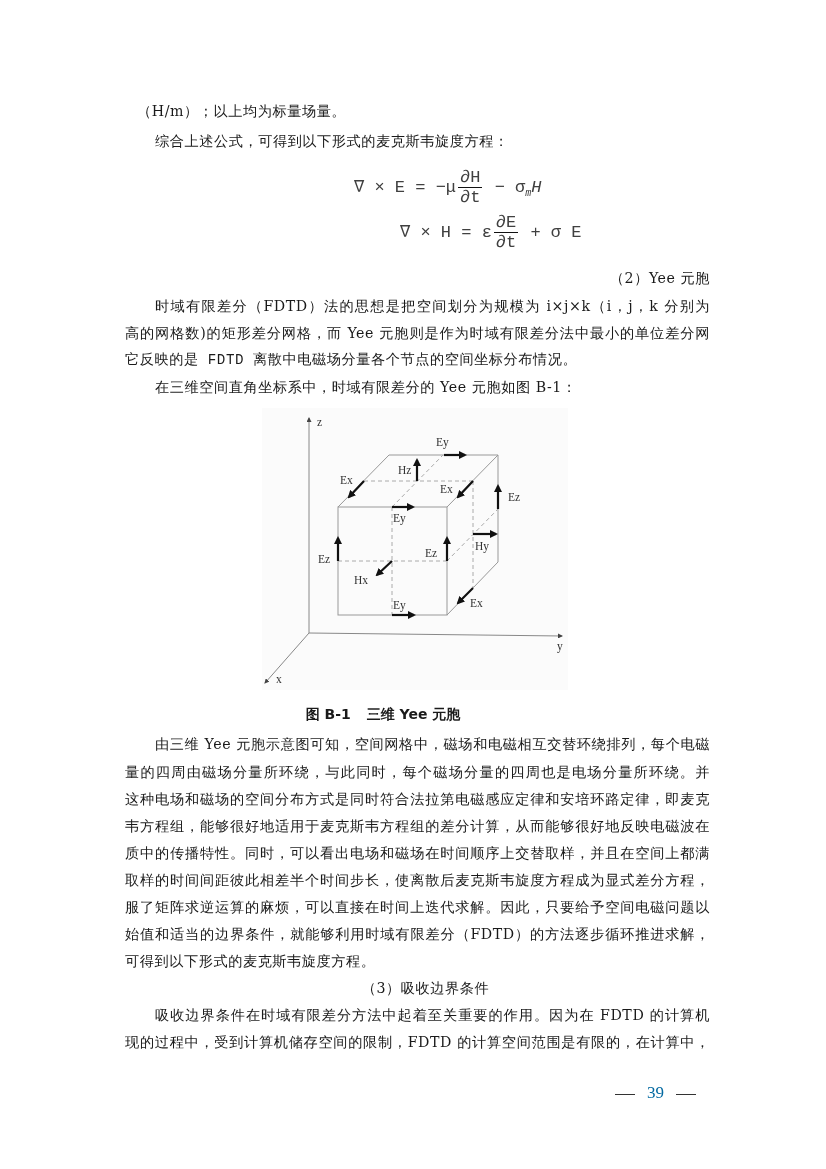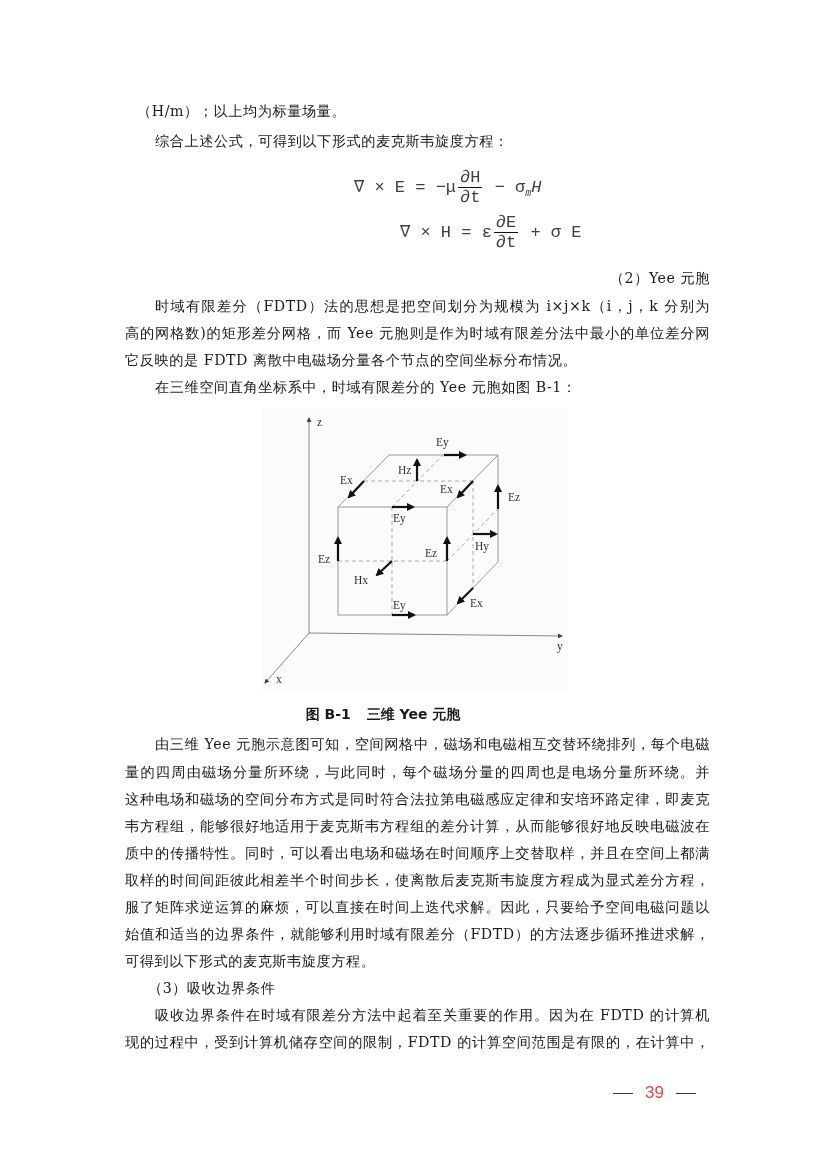--- a/index.html
+++ b/index.html
@@ -10,42 +10,42 @@
   .indent { left:155px; width:555px; }
   .just { text-align:justify; text-align-last:justify; white-space:normal; height:20px; overflow:hidden; }
   .eq { position:absolute; font-family:Liberation Mono, monospace; font-size:17px; color:#404040; }
   .frac { display:inline-block; vertical-align:middle; text-align:center; margin:0 2px; }
   .frac .num { display:block; border-bottom:1px solid #111; padding:0 2px; line-height:19px; }
   .frac .den { display:block; line-height:19px; }
   .caption { position:absolute; left:0; width:766px; top:706px; text-align:center;
              font-size:14px; font-weight:bold; font-family:"DejaVu Sans","Liberation Sans",sans-serif; }
   .caption span { margin:0 8px; }
   .pagenum { position:absolute; right:118px; top:1083px; font-size:17px;
-             font-family:Liberation Sans, sans-serif; color:#ef4444; }
+             font-family:Liberation Serif, serif; color:#0369a1; }
   .pagenum .dash { display:inline-block; width:20px; height:1px; background:#333; vertical-align:middle; margin:0 12px; }
   #figure { position:absolute; left:0; top:0; }
   .fig-label { font-family:"Liberation Serif",serif; font-size:11.5px; fill:#333; }
 </style>
 </head>
 <body>
 
 <div class="line" style="top:101px;margin-left:12px;">（H/m）；以上均为标量场量。</div>
 <div class="line indent" style="top:131px;">综合上述公式，可得到以下形式的麦克斯韦旋度方程：</div>
 
 <div class="eq" style="left:354px; top:168px;">
   <span>∇ × E = −μ</span><span class="frac"><span class="num">∂H</span><span class="den">∂t</span></span><span> − σ</span><sub style="font-size:10px;font-style:italic;">m</sub><span style="font-style:italic;">H</span>
 </div>
 <div class="eq" style="left:354px; top:213px;margin-left:46px;">
   <span>∇ × H = ε</span><span class="frac"><span class="num">∂E</span><span class="den">∂t</span></span><span> + σ E</span>
 </div>
 
 <div class="line indent" style="left:155px; top:268px;text-align:right;">（2）Yee 元胞</div>
 <div class="line indent just" style="top:296px;">时域有限差分（FDTD）法的思想是把空间划分为规模为 i×j×k（i，j，k 分别为长、宽、</div>
 <div class="line just" style="top:323px;">高的网格数)的矩形差分网格，而 Yee 元胞则是作为时域有限差分法中最小的单位差分网格，</div>
-<div class="line" style="top:350px;">它反映的是 FDTD 离散中电磁场分量各个节点的空间坐标分布情况。</div>
+<div class="line" style="top:350px;font-family:Liberation Mono, monospace;">它反映的是 FDTD 离散中电磁场分量各个节点的空间坐标分布情况。</div>
 <div class="line indent" style="top:377px;">在三维空间直角坐标系中，时域有限差分的 Yee 元胞如图 B-1：</div>
 
 <svg id="figure" width="826" height="700">
   <defs>
     <marker id="ah" markerWidth="8" markerHeight="8" refX="6" refY="4" orient="auto" markerUnits="userSpaceOnUse">
       <path d="M0,0 L8,4 L0,8 Z" fill="#111"></path>
     </marker>
     <marker id="axh" markerWidth="5" markerHeight="5" refX="4" refY="2.5" orient="auto" markerUnits="userSpaceOnUse">
       <path d="M0,0 L5,2.5 L0,5 Z" fill="#444"></path>
     </marker>
@@ -112,19 +112,19 @@
 
 <div class="line indent just" style="top:734px;">由三维 Yee 元胞示意图可知，空间网格中，磁场和电磁相互交替环绕排列，每个电磁分</div>
 <div class="line just" style="top:762px;">量的四周由磁场分量所环绕，与此同时，每个磁场分量的四周也是电场分量所环绕。并且，</div>
 <div class="line just" style="top:789px;">这种电场和磁场的空间分布方式是同时符合法拉第电磁感应定律和安培环路定律，即麦克斯</div>
 <div class="line just" style="top:816px;">韦方程组，能够很好地适用于麦克斯韦方程组的差分计算，从而能够很好地反映电磁波在介</div>
 <div class="line just" style="top:843px;">质中的传播特性。同时，可以看出电场和磁场在时间顺序上交替取样，并且在空间上都满足</div>
 <div class="line just" style="top:870px;">取样的时间间距彼此相差半个时间步长，使离散后麦克斯韦旋度方程成为显式差分方程，克</div>
 <div class="line just" style="top:897px;">服了矩阵求逆运算的麻烦，可以直接在时间上迭代求解。因此，只要给予空间电磁问题以初</div>
 <div class="line just" style="top:924px;">始值和适当的边界条件，就能够利用时域有限差分（FDTD）的方法逐步循环推进求解，从</div>
 <div class="line" style="top:951px;">可得到以下形式的麦克斯韦旋度方程。</div>
-<div class="line indent" style="left:148px; top:978px;">（3）吸收边界条件</div>
+<div class="line indent" style="left:148px; top:978px;text-align:center;">（3）吸收边界条件</div>
 <div class="line indent just" style="top:1005px;">吸收边界条件在时域有限差分方法中起着至关重要的作用。因为在 FDTD 的计算机实</div>
 <div class="line just" style="top:1032px;">现的过程中，受到计算机储存空间的限制，FDTD 的计算空间范围是有限的，在计算中，计</div>
 
 <div class="pagenum">
   <span class="dash"></span><span>39</span><span class="dash"></span>
 </div>
 
 </body></html>

